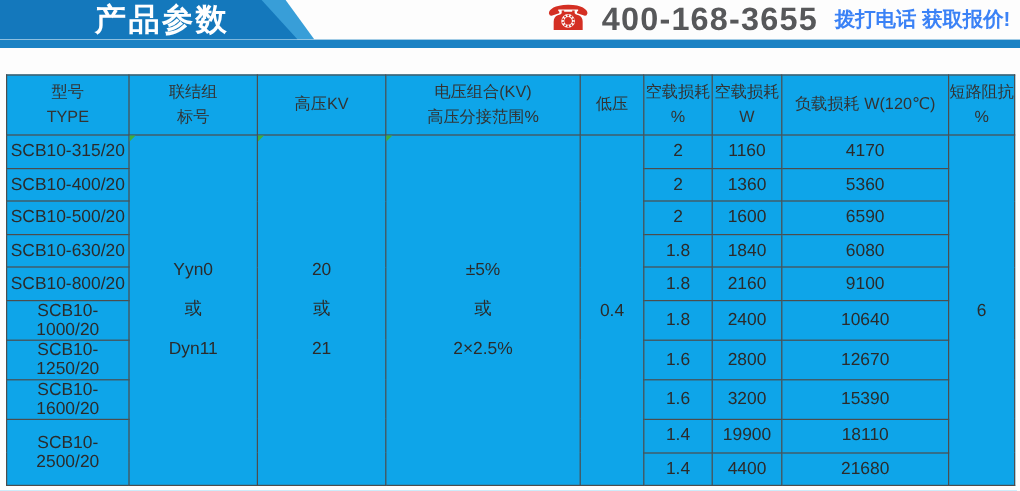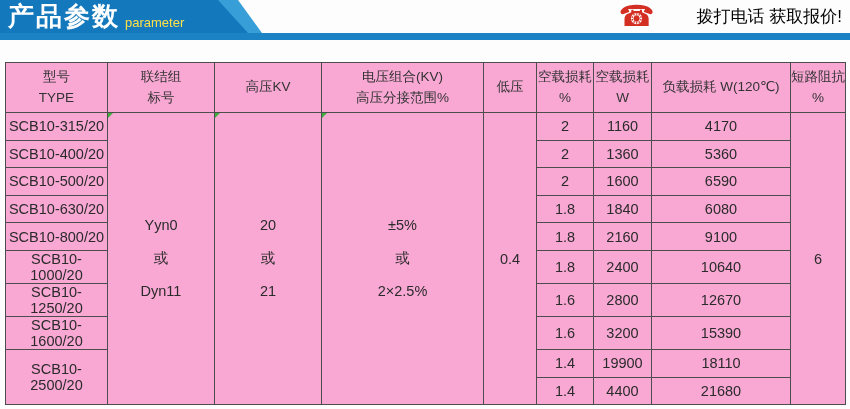--- a/index.html
+++ b/index.html
@@ -15,47 +15,47 @@
   .banner { position: absolute; top: 0; left: 0; width: 850px; height: 40px; }
   .ribbon-light {
     position: absolute; top: 0; left: 0; width: 270px; height: 33px;
     background: #389ed8;
     clip-path: polygon(196px 0, 238px 0, 262px 100%, 175px 100%);
   }
   .ribbon-main {
     position: absolute; top: 0; left: 0; width: 262px; height: 33px;
     background: #1478bc;
     clip-path: polygon(0 0, 218px 0, 248px 100%, 0 100%);
-    display: flex; align-items: center;
+    display: flex; align-items: center; flex-direction: column;
   }
   .ribbon-strip {
     position: absolute; top: 33px; left: 0; width: 850px; height: 7px;
     background: #1b82c4;
   }
   .banner-title {
     color: #ffffff; font-size: 26px; font-weight: bold;
     letter-spacing: 2px; padding-left: 8px; line-height: 33px;
   }
   .banner-subtitle {
     color: #fde047; font-size: 13px; margin-left: 5px;
     align-self: flex-end; padding-bottom: 3px;
   }
   .contact {
     position: absolute; top: 0; right: 8px; height: 33px;
     display: flex; align-items: center;
   }
   .phone-icon { color: #d42f23; font-size: 29px; line-height: 29px; margin-right: 10px; }
   .phone-number { color: #57585a; font-size: 27px; font-weight: 600; letter-spacing: 1px; }
-  .call-cta { color: #000000; font-size: 17px; font-weight: normal; margin-left: 32px; }
+  .call-cta { color: #3b82f6; font-size: 17px; font-weight: bold; margin-left: 14px; }
 
   
   table.params {
     position: absolute; left: 5px; top: 62px; width: 840px;
     border-collapse: collapse; table-layout: fixed;
-    background: #f9a8d4;
+    background: #0ea5e9;
     color: #2b2b2b;
   }
   table.params th, table.params td {
     border: 1px solid #4d4d4d;
     text-align: center; vertical-align: middle;
     padding: 0;
   }
   table.params th {
     height: 50px; font-weight: normal; font-size: 13.5px; line-height: 1.55; color: #333;
   }
@@ -73,20 +73,21 @@
 
 <header class="banner">
   <div class="ribbon-light"></div>
   <div class="ribbon-main">
     <span class="banner-title">产品参数</span>
     <span class="banner-subtitle">parameter</span>
   </div>
   <div class="ribbon-strip"></div>
   <div class="contact">
     <span class="phone-icon">☎</span>
+    <span class="phone-number">400-168-3655</span>
     <span class="call-cta">拨打电话 获取报价!</span>
   </div>
 </header>
 
 <table class="params">
   <colgroup>
     <col style="width:102px">
       <col style="width:107px">
       <col style="width:107px">
     <col style="width:162px">

